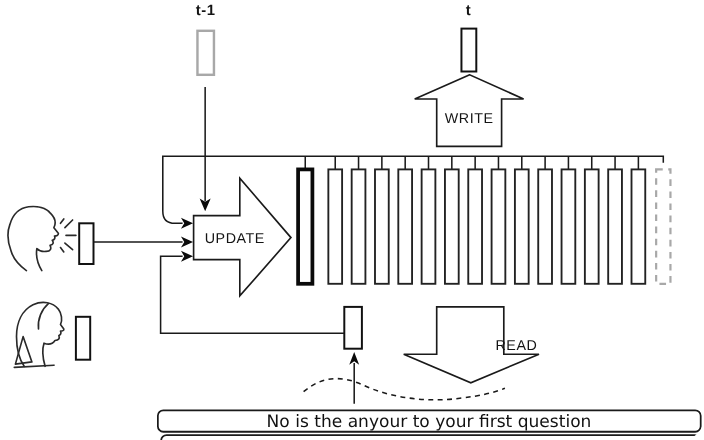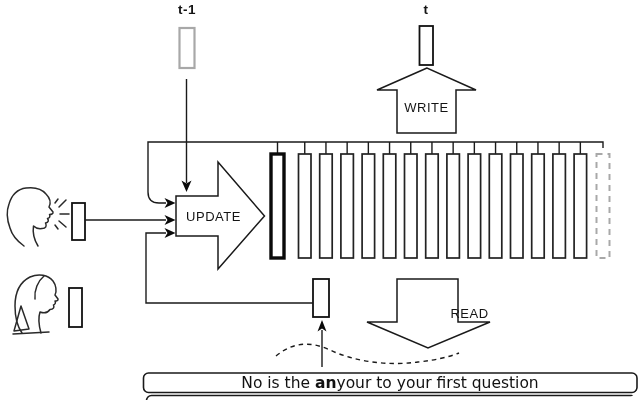--- a/index.html
+++ b/index.html
@@ -9,21 +9,21 @@
   }
   #stage svg{position:absolute;left:0;top:0;}
   .lbl{position:absolute;text-align:center;color:#141414;}
   .lbl-time{font-size:13.5px;font-weight:bold;letter-spacing:.5px;}
   .lbl-op{font-size:13px;letter-spacing:.5px;}
   .sentence{
     position:absolute;left:143px;top:373px;width:494px;height:20px;
     line-height:20px;text-align:center;font-size:15.5px;
     font-family:"DejaVu Sans",sans-serif;color:#111;white-space:nowrap;
   }
-  .sentence b{font-weight:bold;text-align:right;}
+  .sentence b{font-weight:normal;text-align:right;}
   
   .ln{stroke:#1a1a1a;stroke-width:1.4;fill:none;}
   .blockarrow{fill:#ffffff;stroke:#1a1a1a;stroke-width:1.5;stroke-linejoin:miter;}
   .slot{fill:#ffffff;stroke:#222222;stroke-width:1.7;}
   .slot-bold{fill:#ffffff;stroke:#0a0a0a;stroke-width:3.4;}
   .slot-dashed{fill:none;stroke:#a8a8a8;stroke-width:2;stroke-dasharray:6 5;}
   .gray-rect{fill:#ffffff;stroke:#a8a8a8;stroke-width:2.2;}
   .io-rect{fill:#ffffff;stroke:#111111;stroke-width:1.8;}
   .ah{fill:#0a0a0a;stroke:none;}
   .wave{stroke:#1a1a1a;stroke-width:1.4;fill:none;stroke-dasharray:4.5 4;}

